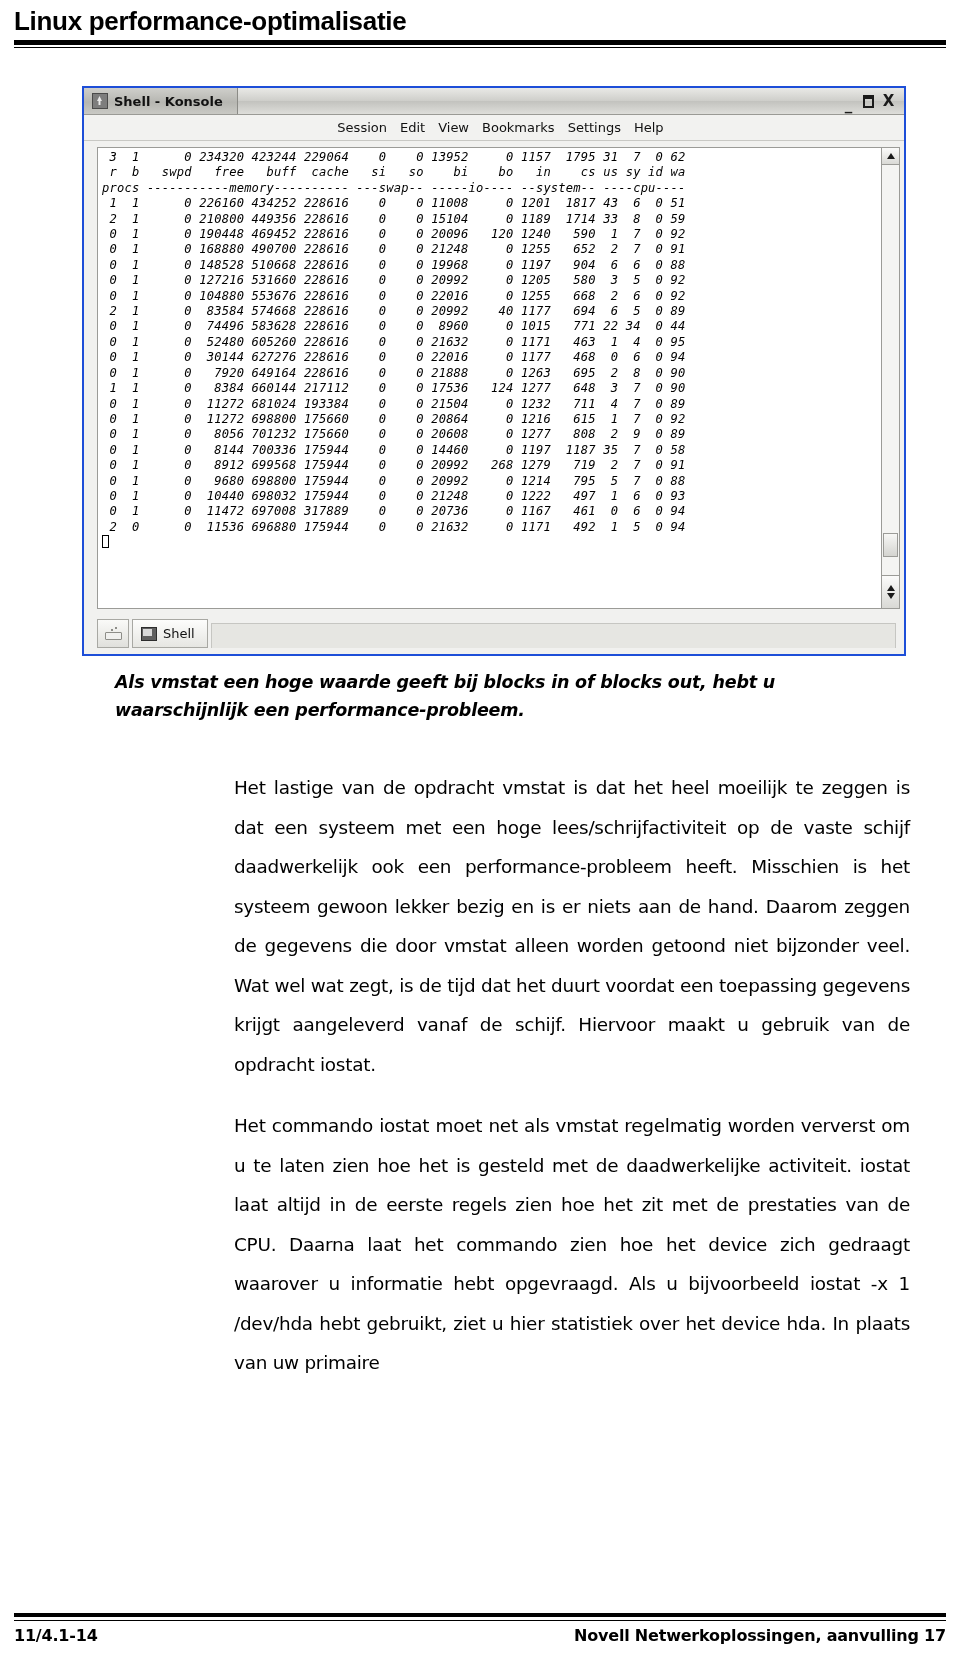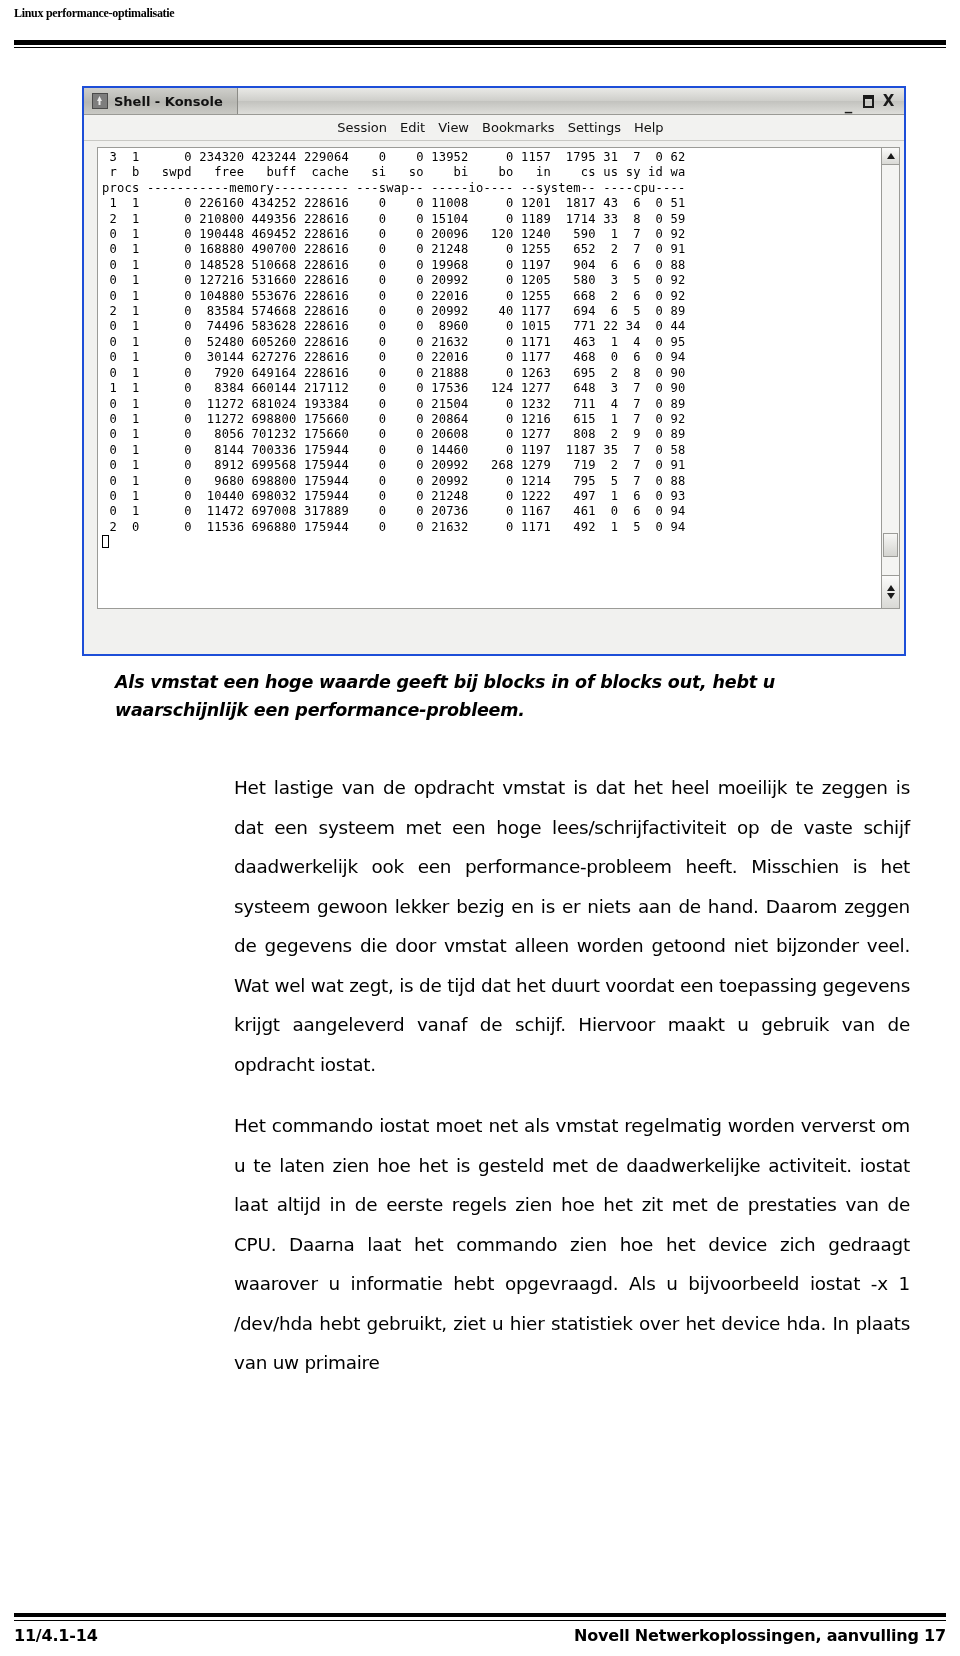--- a/index.html
+++ b/index.html
@@ -17,23 +17,23 @@
   }
 
   
   .page-header {
     position: absolute;
     left: 14px;
     top: 6px;
     width: 932px;
   }
   .page-header-title {
-    font-family: Liberation Serif, serif;
+    font-family: Liberation Sans, sans-serif;
     font-weight: bold;
-    font-size: 12px;
+    font-size: 26px;
     letter-spacing: -0.3px;
     color: #000;
     white-space: nowrap;
   }
   .header-rule {
     position: absolute;
     left: 14px;
     top: 40px;
     width: 932px;
     height: 5px;
@@ -146,20 +146,21 @@
 
   
   .terminal-wrap {
     position: relative;
     margin: 6px 4px 0 13px;
     height: 460px;
     background: #ec4899;
     border: 1px solid #9b9b97;
     border-right: none;
     display: flex;
+    font-style: italic;
   }
   .terminal {
     flex: 1 1 auto;
     overflow: hidden;
     padding: 2px 0 0 4px;
     background: #ffffff;
   }
   .term-line {
     font-family: "DejaVu Sans Mono", monospace;
     font-size: 12.1px;
@@ -440,20 +441,30 @@
       <div class="sb-track">
         <div class="sb-thumb"></div>
       </div>
       <div class="sb-double">
         <span class="sb-arrow-up"></span>
         <span class="sb-arrow-down"></span>
       </div>
     </div>
   </div>
 
+  <div class="tabbar">
+    <div class="tab-newbtn">
+      <span class="tab-newbtn-glyph"></span>
+    </div>
+    <div class="tab-shell">
+      <span class="tab-icon"></span>
+      <span class="tab-label">Shell</span>
+    </div>
+    <div class="tabbar-filler"></div>
+  </div>
 
 </div>
 
 <div class="caption">Als vmstat een hoge waarde geeft bij blocks in of blocks out, hebt u waarschijnlijk een performance-probleem.</div>
 
 <div class="body-col">
   <p class="body-par">Het lastige van de opdracht vmstat is dat het heel moeilijk te zeggen is dat een systeem met een hoge lees/schrijfactiviteit op de vaste schijf daadwerkelijk ook een performance-probleem heeft. Misschien is het systeem gewoon lekker bezig en is er niets aan de hand. Daarom zeggen de gegevens die door vmstat alleen worden getoond niet bijzonder veel. Wat wel wat zegt, is de tijd dat het duurt voordat een toepassing gegevens krijgt aangeleverd vanaf de schijf. Hiervoor maakt u gebruik van de opdracht iostat.</p>
   <p class="body-par">Het commando iostat moet net als vmstat regelmatig worden ververst om u te laten zien hoe het is gesteld met de daadwerkelijke activiteit. iostat laat altijd in de eerste regels zien hoe het zit met de prestaties van de CPU. Daarna laat het commando zien hoe het device zich gedraagt waarover u informatie hebt opgevraagd. Als u bijvoorbeeld iostat -x 1 /dev/hda hebt gebruikt, ziet u hier statistiek over het device hda. In plaats van uw primaire</p>
 </div>
 

